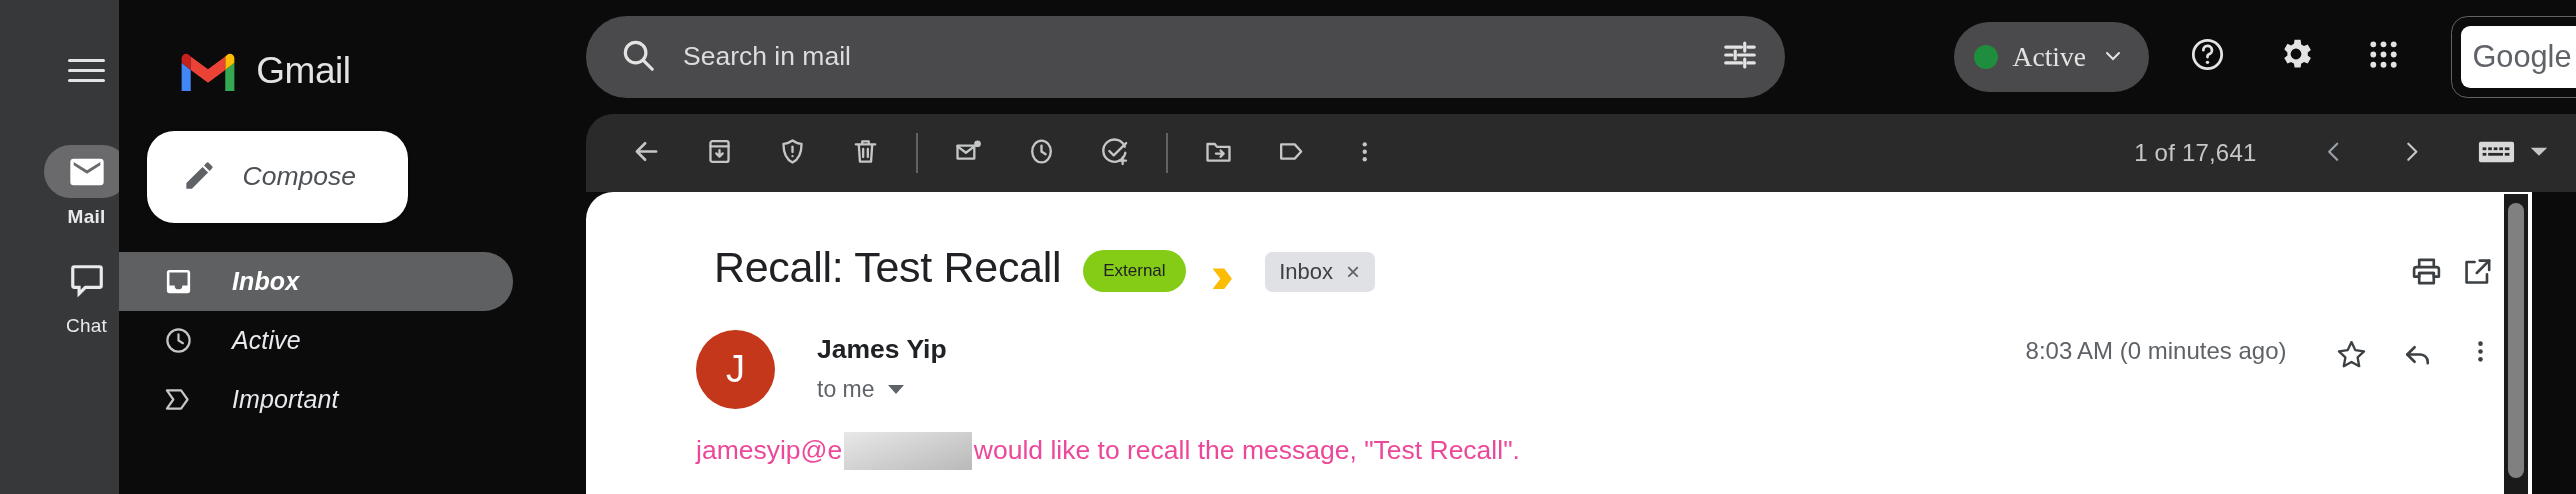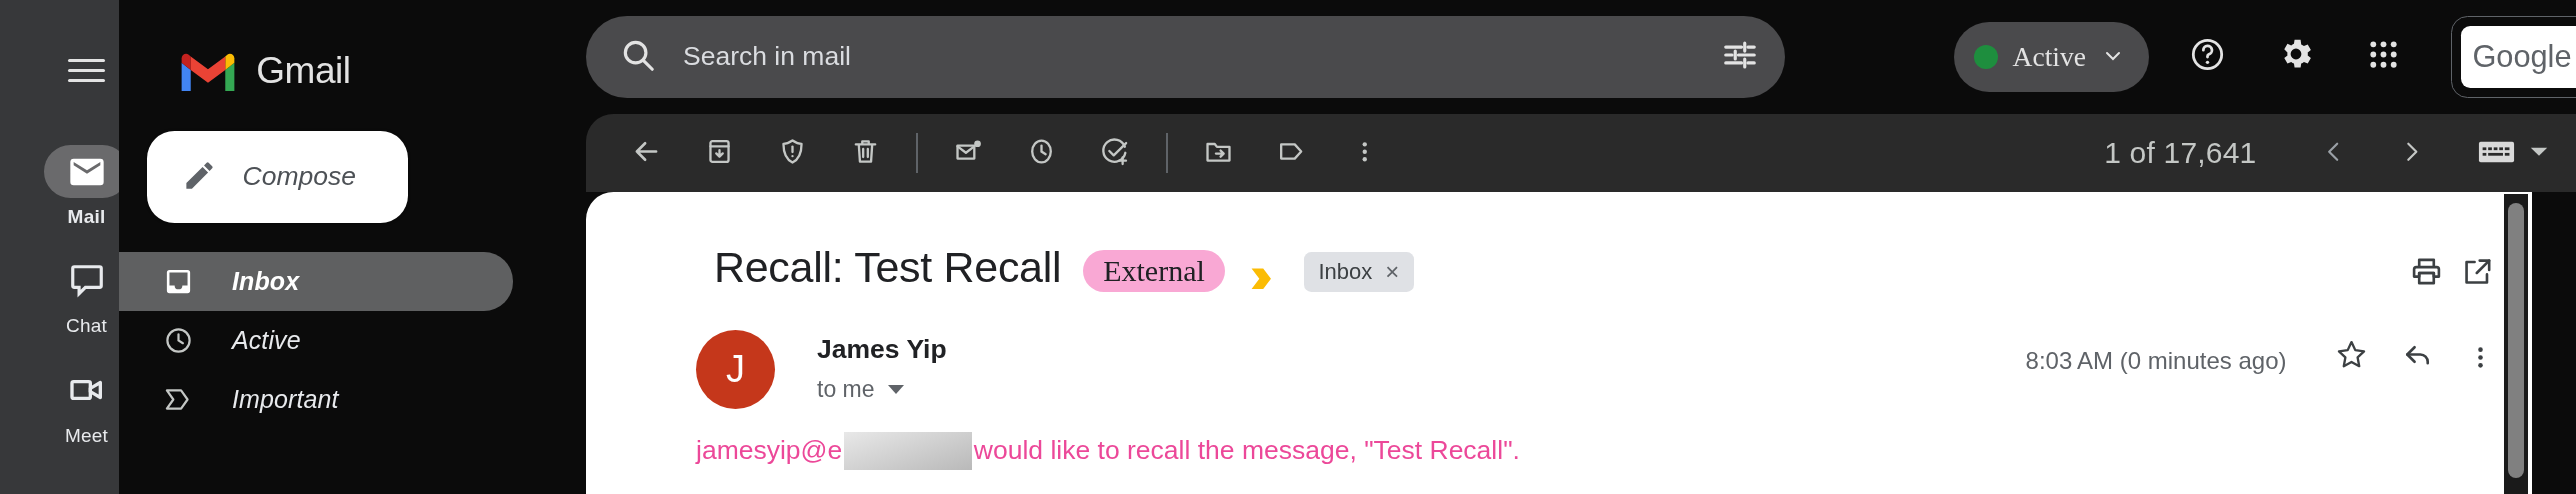--- a/index.html
+++ b/index.html
@@ -140,41 +140,41 @@
   .tb-btn {
     width: 62px; height: 62px; margin: 0 5.5px; border-radius: 50%;
     display: flex; align-items: center; justify-content: center; cursor: pointer;
   }
   .tb-btn:first-child { margin-left: 29px; }
   .tb-div { width: 1.8px; height: 40px; background: #5f6368; margin: 0 14.6px; }
   .tb-right {
     margin-left: auto; margin-right: 26px;
     display: flex; align-items: center; gap: 5.5px;
   }
-  .page-count { font-size: 30px; color: #c4c7c5; margin-right: 35px; letter-spacing: 0.2px; }
+  .page-count { font-size: 24px; color: #c4c7c5; margin-right: 35px; letter-spacing: 0.2px; }
   .kbd-wrap { display: flex; align-items: center; gap: 13px; margin-left: 24px; cursor: pointer; }
 
   
   .pane {
     position: absolute; left: 586px; top: 192px; right: 44px; bottom: 0;
     background: #fff; border-radius: 27.5px 0 0 0;
     overflow: hidden;
   }
   .subject-row {
     display: flex; align-items: flex-end;
     margin: 51px 0 0 128px; padding-right: 37px;
   }
   .subject {
     font-size: 43px; color: #202124; letter-spacing: -0.3px; white-space: nowrap;
   }
   .ext-chip {
     margin-left: 22px; height: 42px; padding: 0 20px;
-    background: #f9a8d4; border-radius: 21px;
+    background: #84cc16; border-radius: 21px;
     display: flex; align-items: center;
-    font-size: 30px; color: #202124; white-space: nowrap; font-family: Liberation Serif, serif;
+    font-size: 17px; color: #202124; white-space: nowrap;
   }
   .imp-marker { margin-left: 24px; display:flex; align-items:center; }
   .inbox-chip {
     margin-left: 24px; height: 40px; padding: 0 14.6px;
     background: #dfe1e5; border-radius: 7.3px;
     display: flex; align-items: center; gap: 13px;
     font-size: 22px; color: #3c4043; cursor: pointer;
   }
   .chip-x { font-size: 24px; color: #5f6368; line-height: 1; }
   .subject-actions { margin-left: auto; display: flex; align-items: center; gap: 16.5px; }
@@ -192,21 +192,21 @@
   .sender-block { margin-left: 42px; padding-top: 3.7px; }
   .sender-name { font-size: 26.5px; font-weight: bold; color: #202124; }
   .recipient {
     margin-top: 11px; display: flex; align-items: center; gap: 13px;
     font-size: 23px; color: #5f6368; cursor: pointer;
   }
   .caret-dn {
     width: 0; height: 0; border-left: 8.2px solid transparent;
     border-right: 8.2px solid transparent; border-top: 9.2px solid #5f6368;
   }
-  .msg-actions { margin-left: auto; display: flex; align-items: flex-end; gap: 31px; padding-top: 7.3px; }
+  .msg-actions { margin-left: auto; display: flex; align-items: flex-start; gap: 31px; padding-top: 7.3px; }
   .msg-time { font-size: 24px; color: #5f6368; margin-right: 16.5px; white-space: nowrap; }
 
   .msg-body {
     margin: 22px 0 0 110px; padding-right: 37px;
     font-size: 26.5px; color: #ec4899; line-height: 1.5;
     display: flex; align-items: center; flex-wrap: nowrap;
   }
   .redacted {
     display: inline-block; width: 128px; height: 38px;
     background: linear-gradient(160deg,#e8e8e8,#b9b9b9);
@@ -248,29 +248,20 @@
 
       <div class="rail-item">
         <div class="rail-pill">
           <svg width="38" height="38" viewBox="0 0 24 24" fill="none" stroke="#e8eaed" stroke-width="2">
               <path d="M20 3H4a1 1 0 0 0-1 1v11a1 1 0 0 0 1 1h3v4l4-4h9a1 1 0 0 0 1-1V4a1 1 0 0 0-1-1z"></path>
             </svg>
         </div>
         <div class="rail-label">Chat</div>
       </div>
 
-      <div class="rail-item">
-        <div class="rail-pill">
-          <svg width="40" height="40" viewBox="0 0 24 24" fill="none" stroke="#e8eaed" stroke-width="2" stroke-linejoin="round">
-              <path d="M3 8a1 1 0 0 1 1-1h9a1 1 0 0 1 1 1v8a1 1 0 0 1-1 1H4a1 1 0 0 1-1-1V8z"></path>
-              <path d="M14 11l6-3.5v9L14 13z"></path>
-            </svg>
-        </div>
-        <div class="rail-label">Meet</div>
-      </div>
 
     </div>
   </div>
 
   <div class="topbar">
     <div class="brand">
       <span class="gmail-logo">
         <svg width="60" height="46" viewBox="0 0 66 50">
           <path d="M4 47h10V24L4 16z" fill="#4285f4"></path>
           <path d="M52 47h10V16l-10 8z" fill="#34a853"></path>

